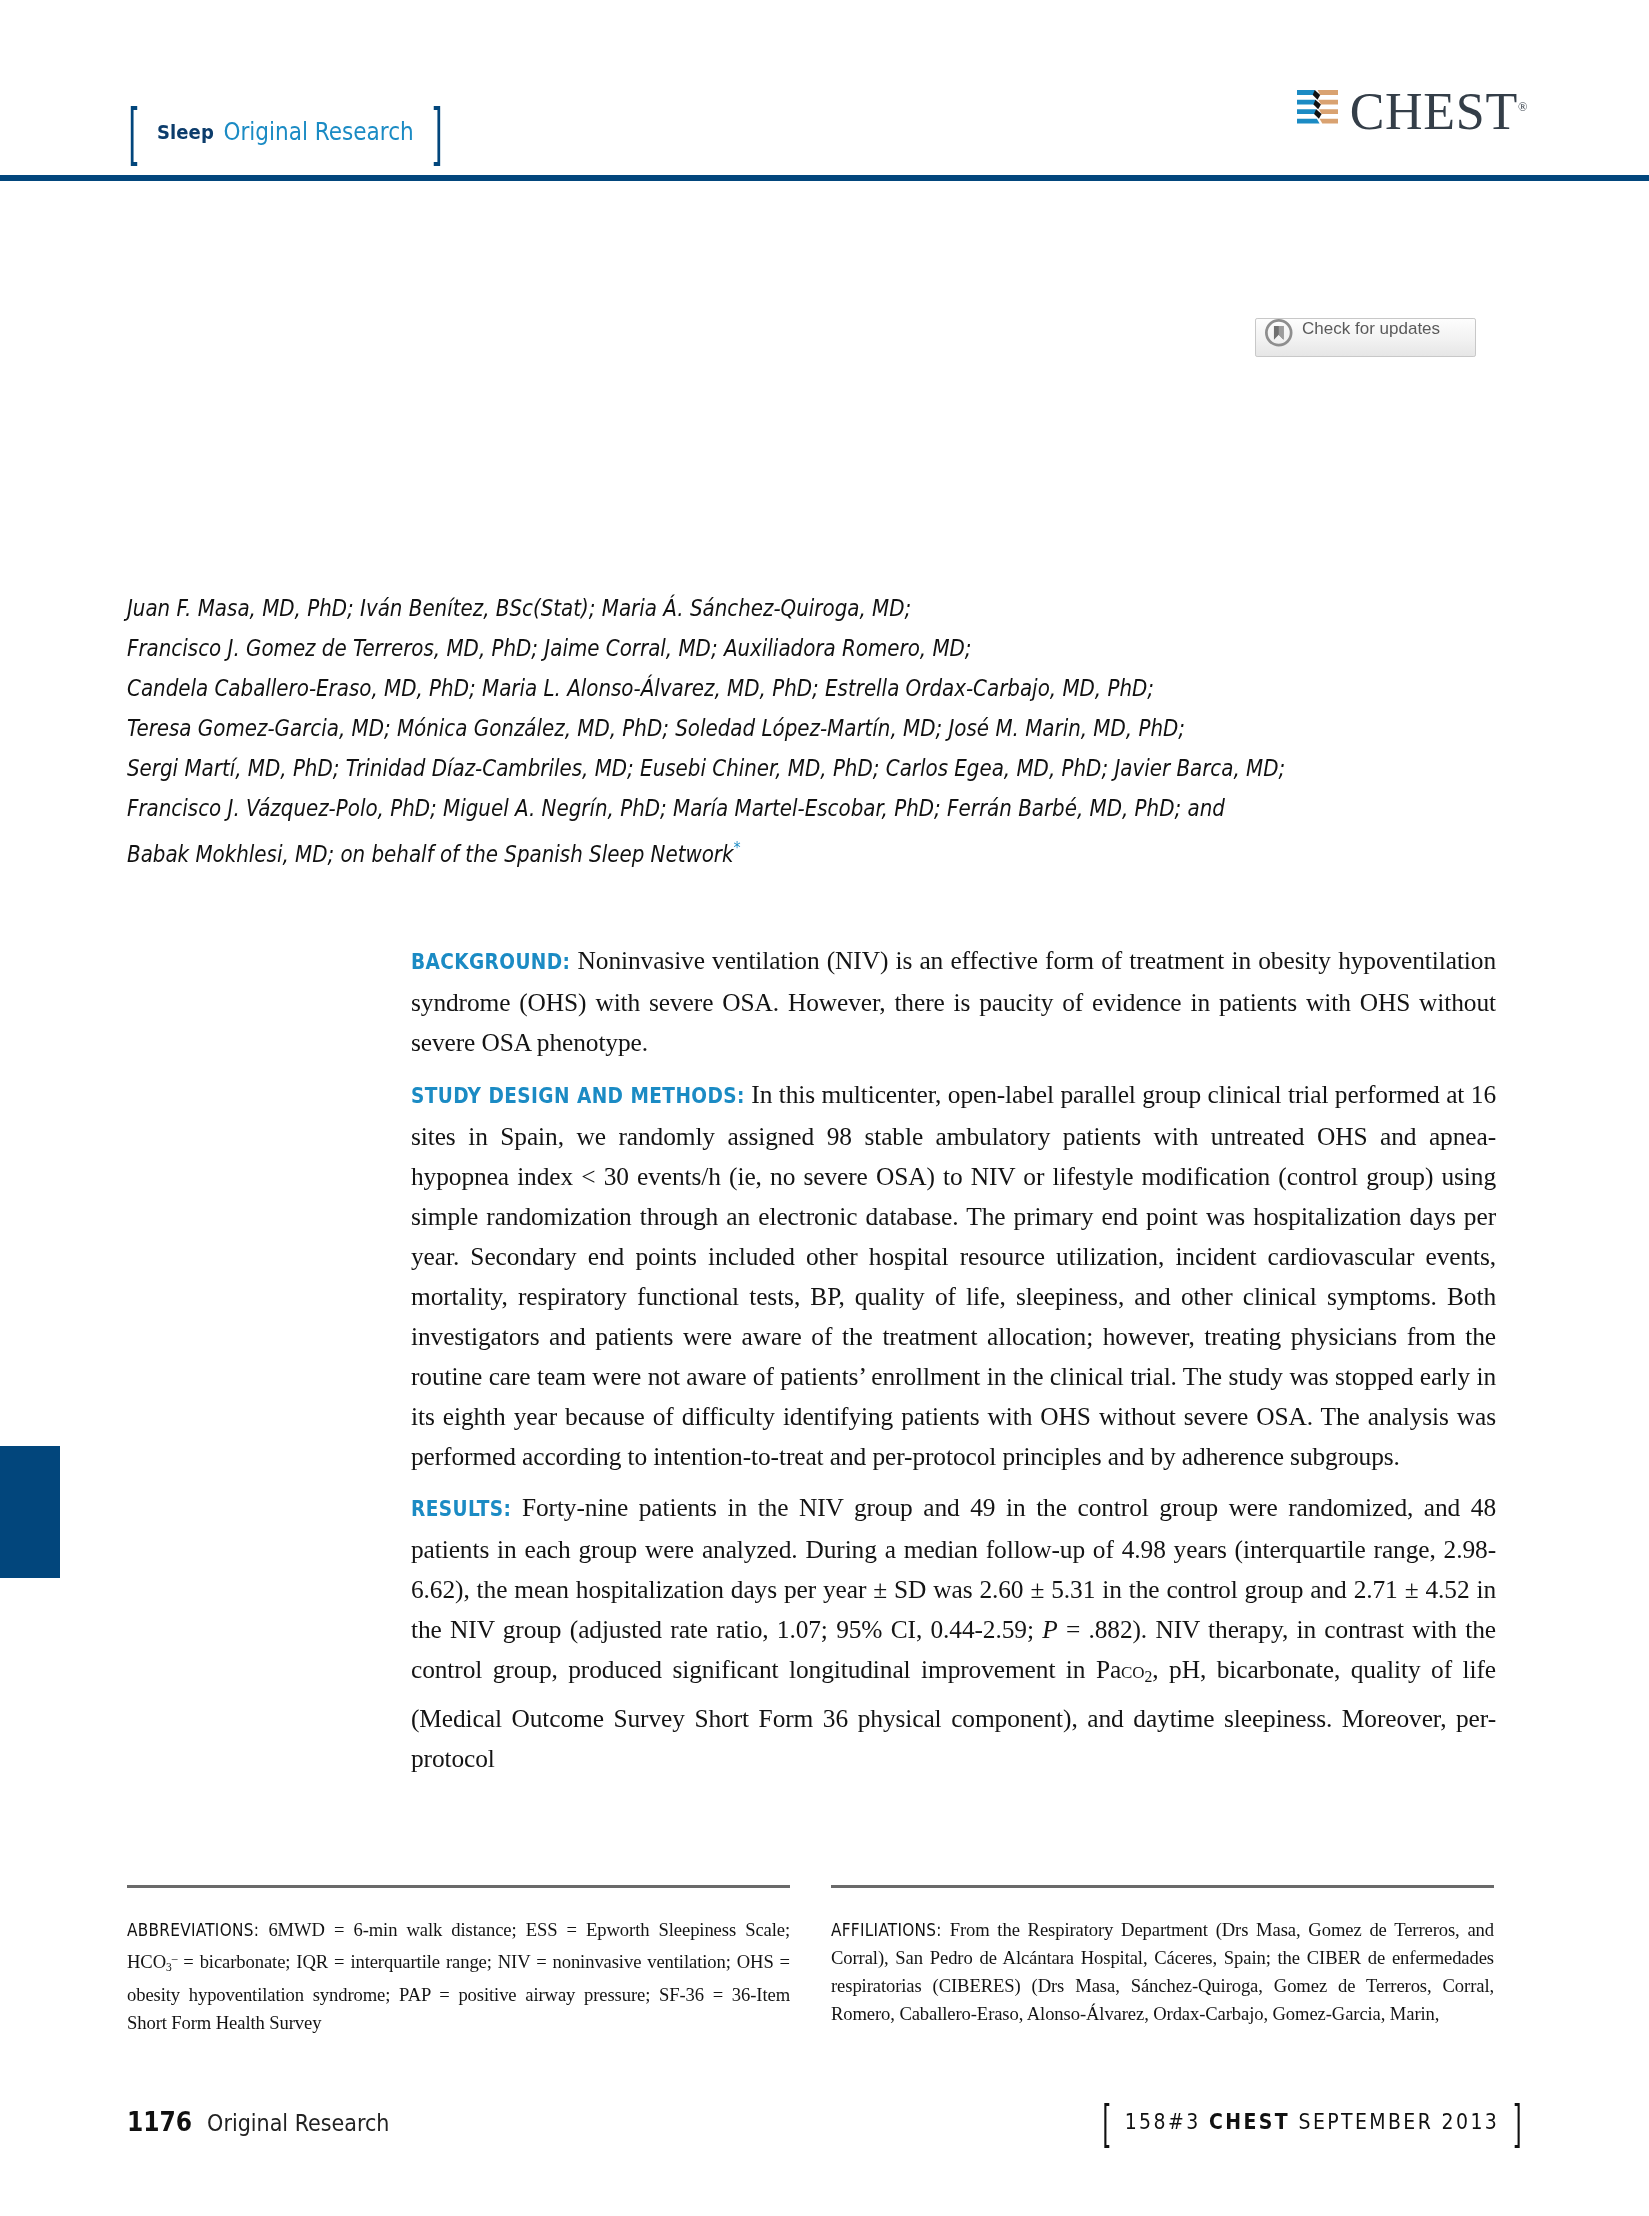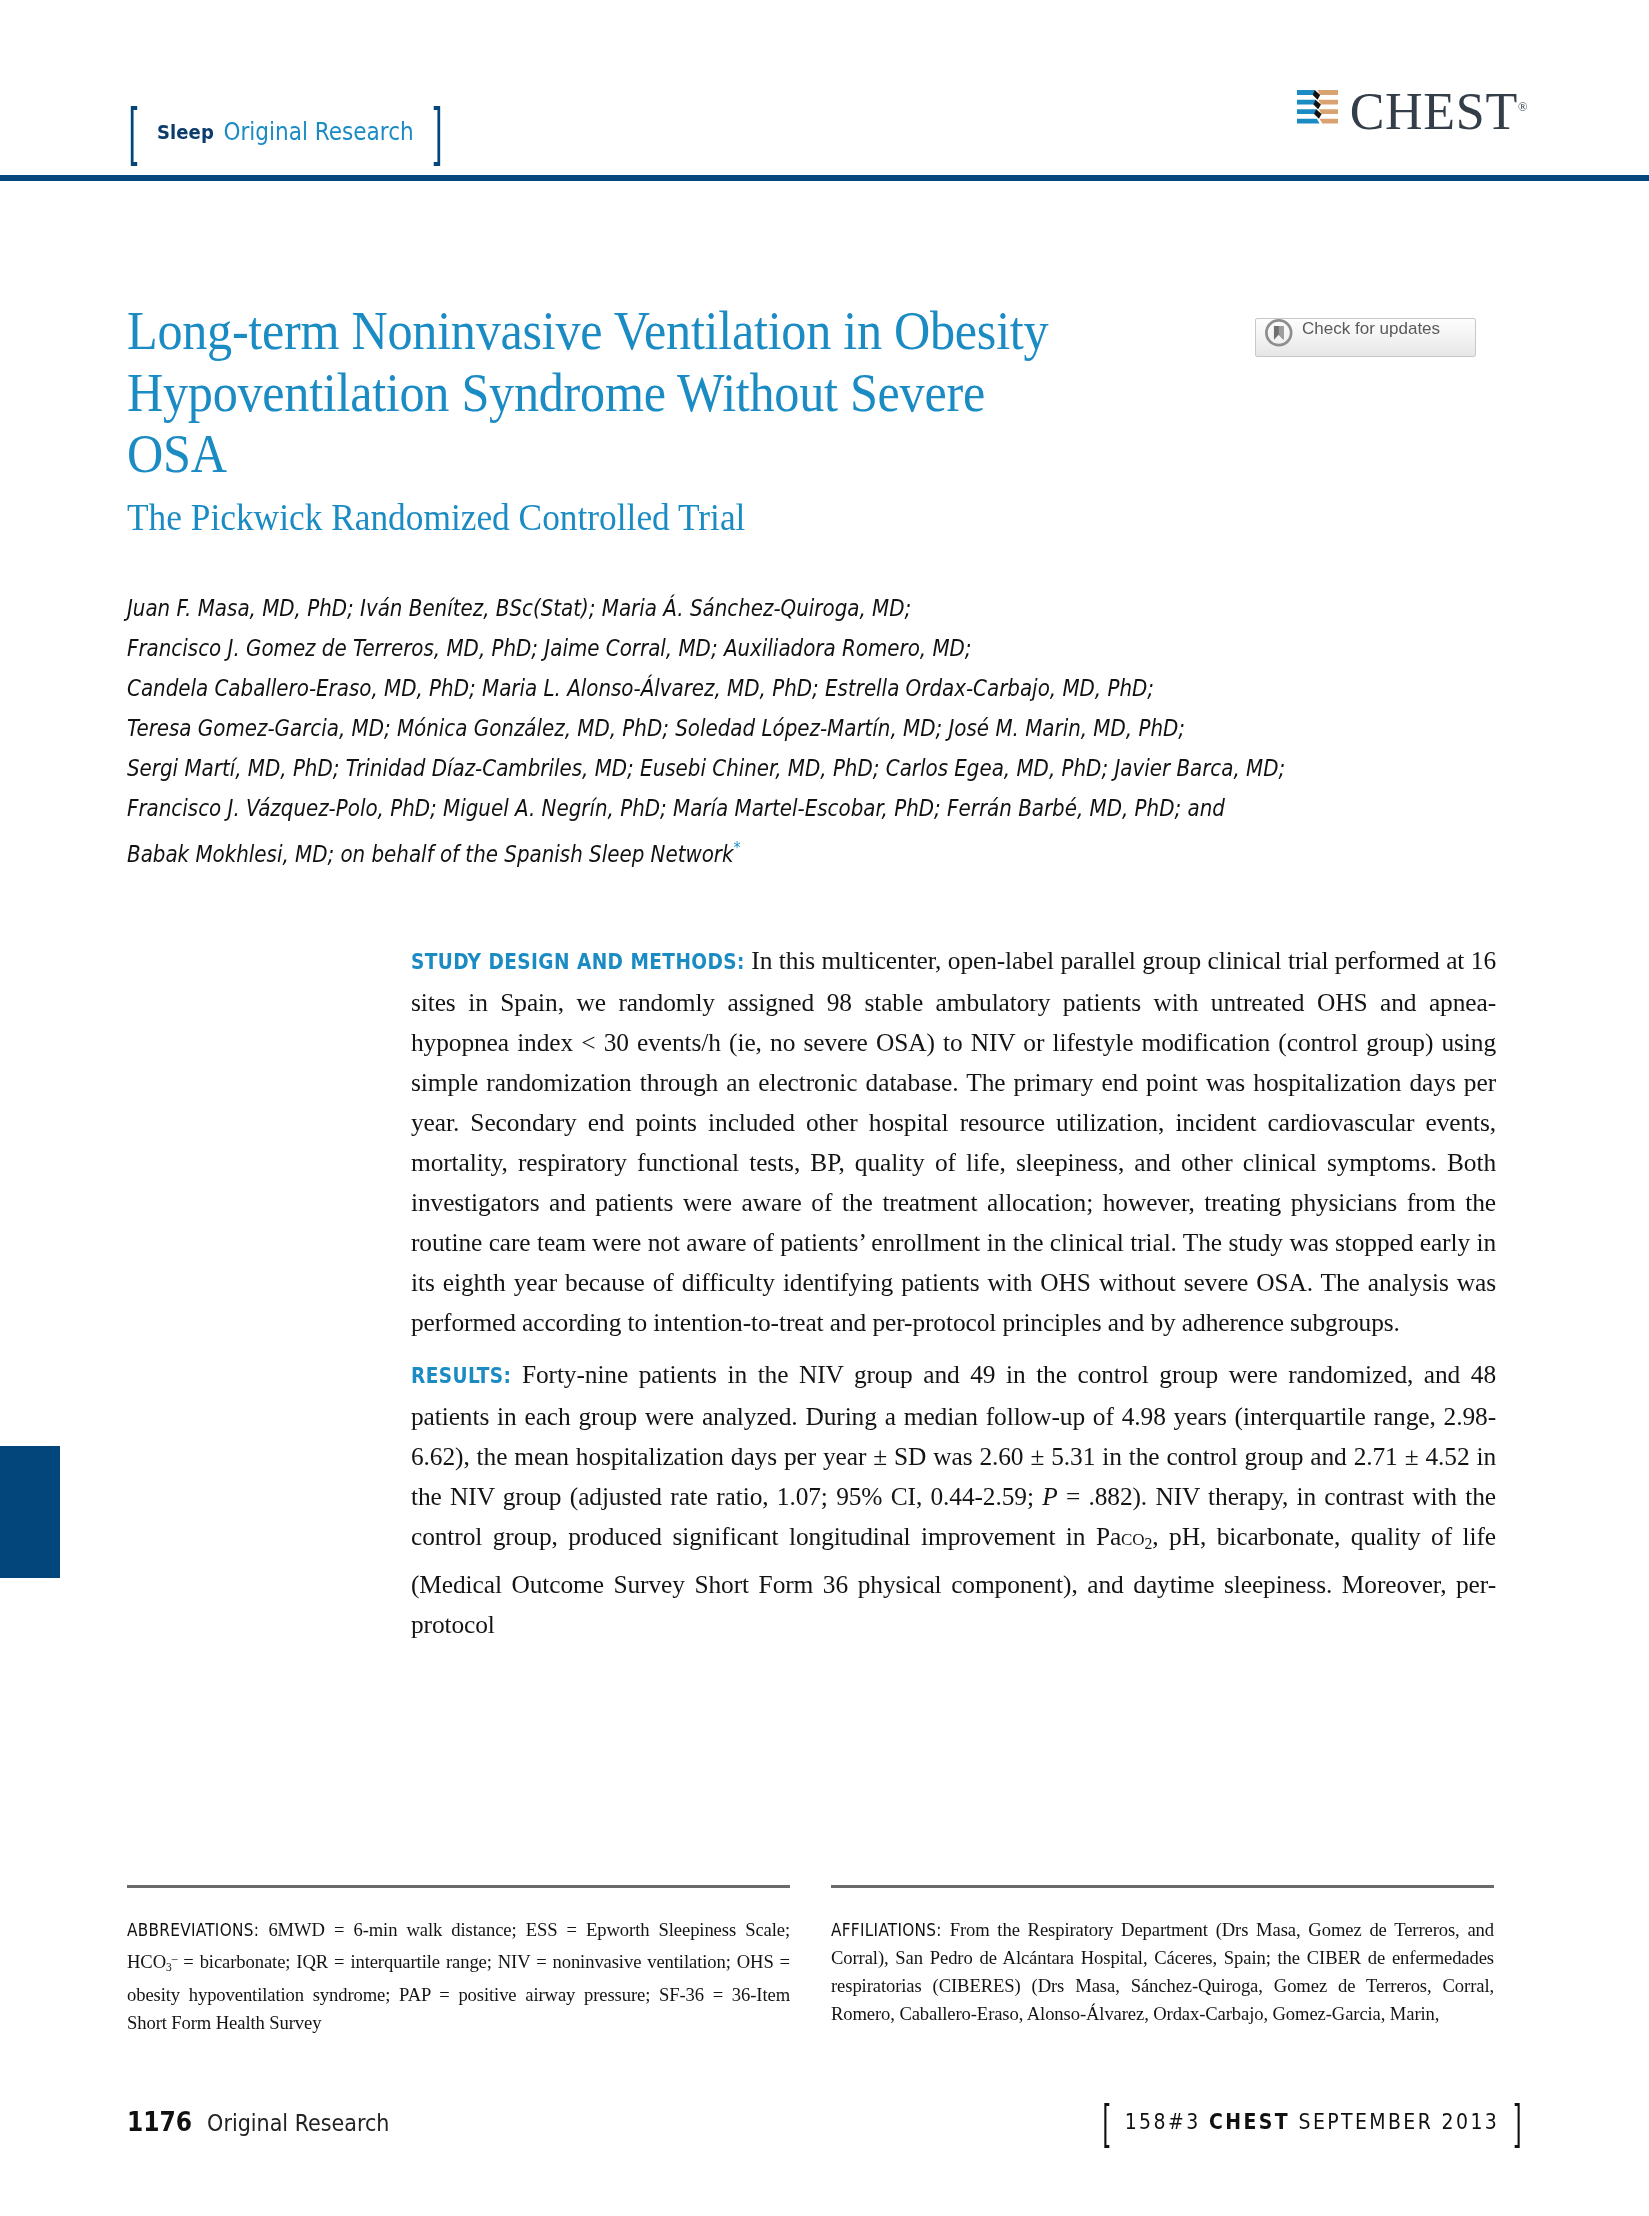--- a/index.html
+++ b/index.html
@@ -326,24 +326,20 @@
         </g>
       </svg>
       <span class="logo-word"><span>CHEST</span><span class="logo-reg">®</span></span>
     </div>
 
     <div class="header-rule"></div>
   </div>
 
   <div class="side-tab"></div>
 
-  <div class="title-wrap">
-    <h1 class="art-title">Long-term Noninvasive Ventilation in Obesity Hypoventilation Syndrome Without Severe OSA</h1>
-    <h2 class="art-subtitle">The Pickwick Randomized Controlled Trial</h2>
-  </div>
 
   <div class="crossmark">
     <svg class="crossmark-icon" viewBox="0 0 40 40">
       <circle cx="20" cy="20" r="18" fill="none" stroke="#8e8e8e" stroke-width="4"></circle>
       <path d="M13,10 L27,10 L27,30 L20,23 L13,30 Z" fill="#6f6f6f"></path>
       <path d="M20,10 L27,10 L27,30 L20,23 Z" fill="#9c9c9c"></path>
     </svg>
     <span class="crossmark-label">Check for updates</span>
   </div>
 
@@ -352,20 +348,24 @@
     <div class="author-line">Francisco J. Gomez de Terreros, MD, PhD; Jaime Corral, MD; Auxiliadora Romero, MD;</div>
     <div class="author-line">Candela Caballero-Eraso, MD, PhD; Maria L. Alonso-Álvarez, MD, PhD; Estrella Ordax-Carbajo, MD, PhD;</div>
     <div class="author-line">Teresa Gomez-Garcia, MD; Mónica González, MD, PhD; Soledad López-Martín, MD; José M. Marin, MD, PhD;</div>
     <div class="author-line">Sergi Martí, MD, PhD; Trinidad Díaz-Cambriles, MD; Eusebi Chiner, MD, PhD; Carlos Egea, MD, PhD; Javier Barca, MD;</div>
     <div class="author-line">Francisco J. Vázquez-Polo, PhD; Miguel A. Negrín, PhD; María Martel-Escobar, PhD; Ferrán Barbé, MD, PhD; and</div>
     <div class="author-line"><span>Babak Mokhlesi, MD; on behalf of the Spanish Sleep Network</span><span class="aff-star">*</span></div>
   </div>
 
   <div class="abstract">
 
+    <p class="abs-para">
+      <span class="abs-head">BACKGROUND:</span>
+      <span>Noninvasive ventilation (NIV) is an effective form of treatment in obesity hypoventilation syndrome (OHS) with severe OSA. However, there is paucity of evidence in patients with OHS without severe OSA phenotype.</span>
+    </p>
 
 
     <p class="abs-para">
       <span class="abs-head">STUDY DESIGN AND METHODS:</span>
       <span>In this multicenter, open-label parallel group clinical trial performed at 16 sites in Spain, we randomly assigned 98 stable ambulatory patients with untreated OHS and apnea-hypopnea index &lt; 30 events/h (ie, no severe OSA) to NIV or lifestyle modification (control group) using simple randomization through an electronic database. The primary end point was hospitalization days per year. Secondary end points included other hospital resource utilization, incident cardiovascular events, mortality, respiratory functional tests, BP, quality of life, sleepiness, and other clinical symptoms. Both investigators and patients were aware of the treatment allocation; however, treating physicians from the routine care team were not aware of patients’ enrollment in the clinical trial. The study was stopped early in its eighth year because of difficulty identifying patients with OHS without severe OSA. The analysis was performed according to intention-to-treat and per-protocol principles and by adherence subgroups.</span>
     </p>
 
     <p class="abs-para">
       <span class="abs-head">RESULTS:</span>
       <span>Forty-nine patients in the NIV group and 49 in the control group were randomized, and 48 patients in each group were analyzed. During a median follow-up of 4.98 years (interquartile range, 2.98-6.62), the mean hospitalization days per year ± SD was 2.60 ± 5.31 in the control group and 2.71 ± 4.52 in the NIV group (adjusted rate ratio, 1.07; 95% CI, 0.44-2.59; </span><span class="it">P</span><span> = .882). NIV therapy, in contrast with the control group, produced significant longitudinal improvement in Pa</span><span class="smallcap">co</span><sub>2</sub><span>, pH, bicarbonate, quality of life (Medical Outcome Survey Short Form 36 physical component), and daytime sleepiness. Moreover, per-protocol</span>

